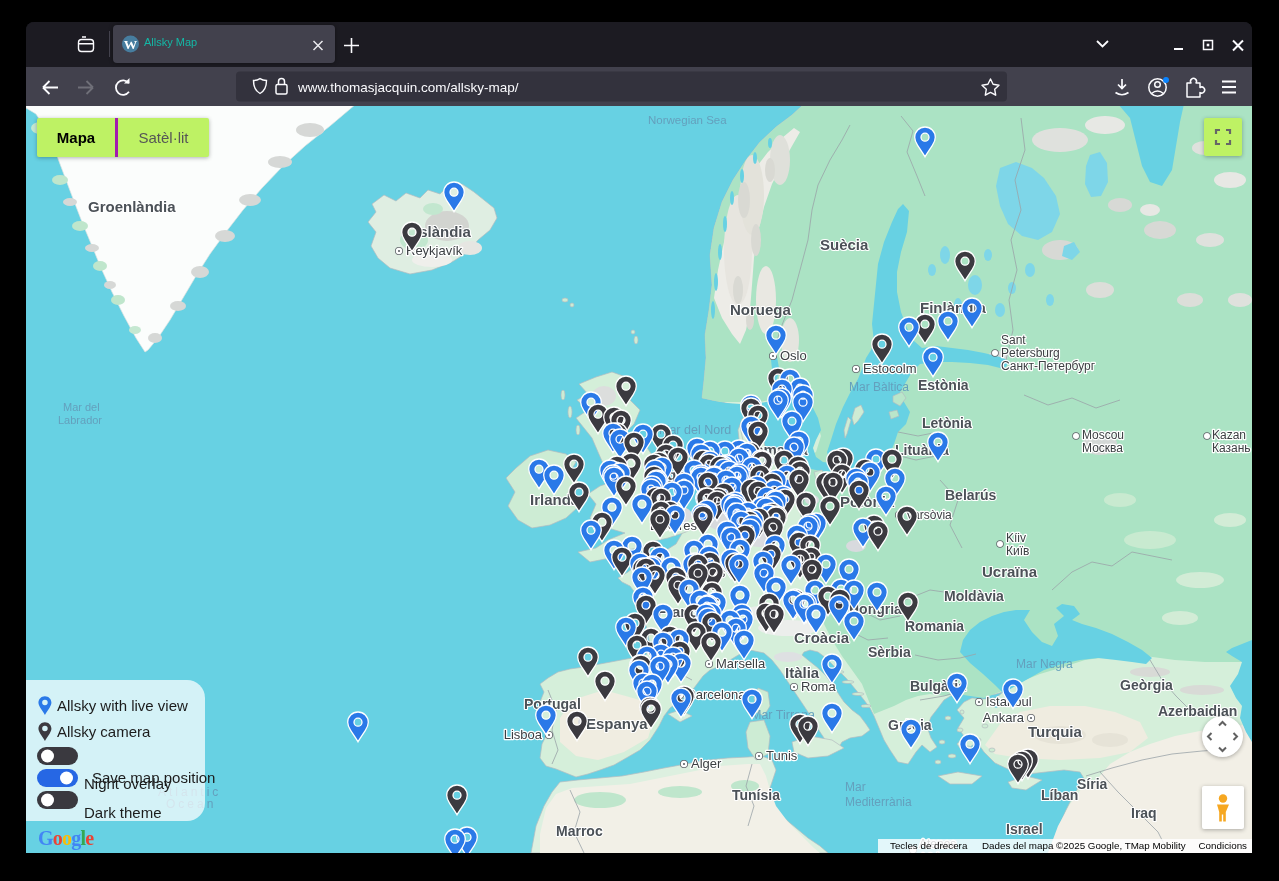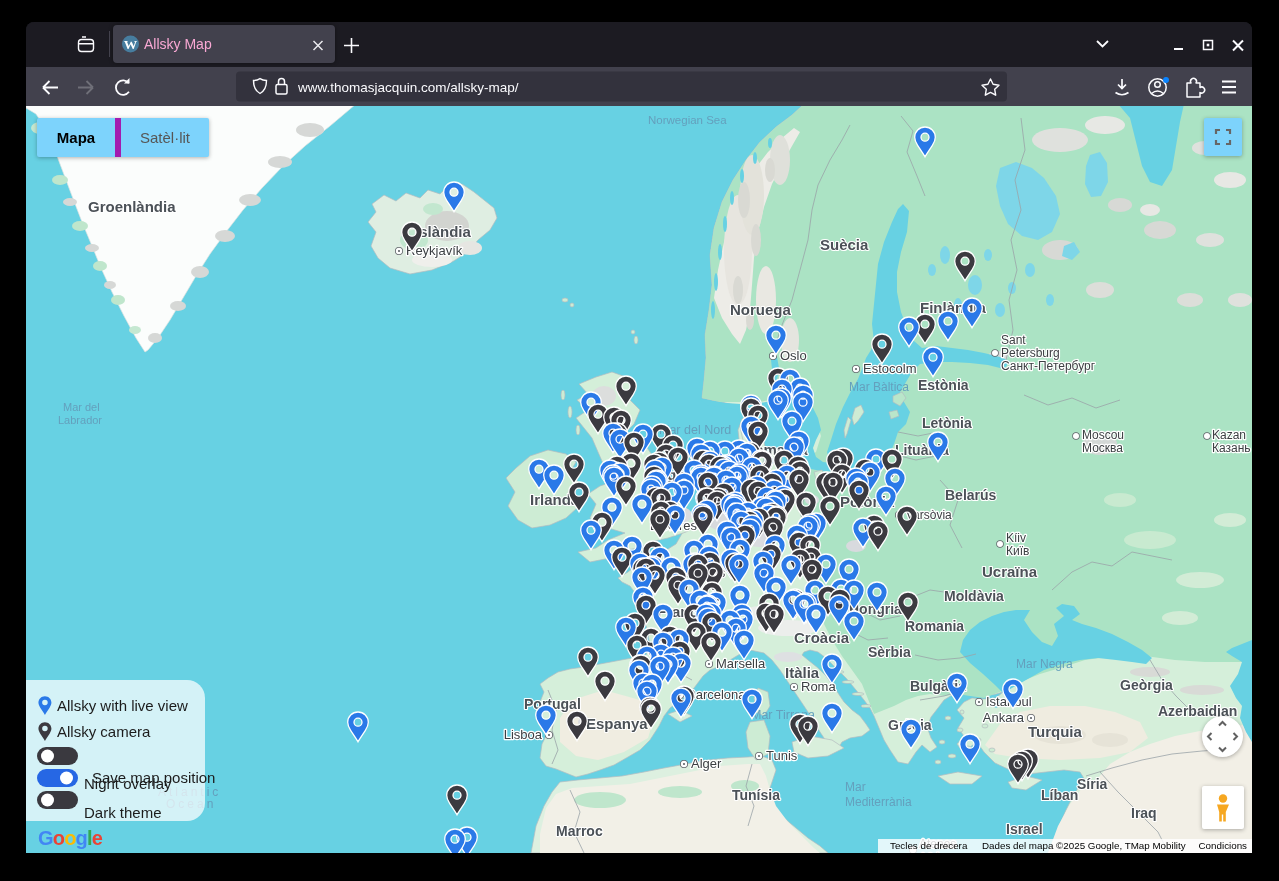--- a/index.html
+++ b/index.html
@@ -4,31 +4,31 @@
 * { margin:0; padding:0; box-sizing:border-box; }
 html,body { width:1279px; height:881px; background:#000; overflow:hidden;
   font-family:"Liberation Sans", sans-serif; }
 #win { position:absolute; left:26px; top:22px; width:1226px; height:831px;
   border-radius:8px 8px 0 0; overflow:hidden; background:#1c1b22; }
 #tabbar { position:absolute; left:0; top:0; width:100%; height:45px; background:#1c1b22; }
 #navbar { position:absolute; left:0; top:45px; width:100%; height:39px; background:#42414d; }
 #mapwrap { position:absolute; left:0; top:84px; width:1226px; height:747px; background:#67d1e3; }
 #tab { position:absolute; left:87px; top:3px; width:222px; height:38px; background:#42414d;
   border-radius:4px; box-shadow:0 0 4px rgba(0,0,0,.4); }
-#tab .title { position:absolute; left:31px; top:11px; font-size:14px; color:#f9a8d4; }
+#tab .title { position:absolute; left:31px; top:11px; font-size:11px; color:#14b8a6; }
 #tabsep { position:absolute; left:83px; top:9px; width:1px; height:26px; background:#45444f; }
-.gbtn { position:absolute; background:#7dd3fc; box-shadow:0 1px 4px rgba(0,0,0,.3); }
+.gbtn { position:absolute; background:#bef264; box-shadow:0 1px 4px rgba(0,0,0,.3); }
 #maptype { left:11px; top:12px; width:172px; height:39px; border-radius:2px; display:flex; }
 #maptype .c1 { width:78px; line-height:39px; text-align:center; font-weight:bold; font-size:15px; color:#000; }
-#maptype .c2 { width:94px; line-height:39px; text-align:center; font-size:15px; color:#565656; border-left:6px solid #a21caf; }
+#maptype .c2 { width:94px; line-height:39px; text-align:center; font-size:15px; color:#565656; border-left:3px solid #a21caf; }
 #fsbtn { left:1178px; top:12px; width:38px; height:38px; border-radius:2px; }
 #legend { position:absolute; left:0; top:574px; width:179px; height:141px;
   background:rgba(255,255,255,.72); border-radius:0 18px 18px 0;text-align:center; }
 #legend .row { position:absolute; color:#1c1c1c; font-size:15px; white-space:nowrap; line-height:16px; }
-#glogo { position:absolute; left:12px; top:721px; font-size:20px; font-weight:bold; letter-spacing:-.8px; }
+#glogo { position:absolute; left:12px; top:721px; font-size:20px; font-weight:bold; letter-spacing:-.8px;font-family:Liberation Serif, serif; }
 #attr { position:absolute; left:852px; bottom:0; width:374px; height:14px; background:rgba(255,255,255,.82);
   font-size:9.8px; color:#000; white-space:nowrap; }
 #pan { position:absolute; left:1176px; top:610px; width:41px; height:41px; background:#fff;
   border-radius:50%; box-shadow:0 1px 4px rgba(0,0,0,.3); }
 #pegman { position:absolute; left:1176px; top:680px; width:42px; height:43px; background:#fff;
   border-radius:2px; box-shadow:0 1px 4px rgba(0,0,0,.3); }
 svg.abs { position:absolute; left:0; top:0; }
 .pb { fill:#2a79e8; }
 .pd { fill:#3b3a40; }
 .se { fill:#64a0bd; stroke:none; font-weight:normal; }

